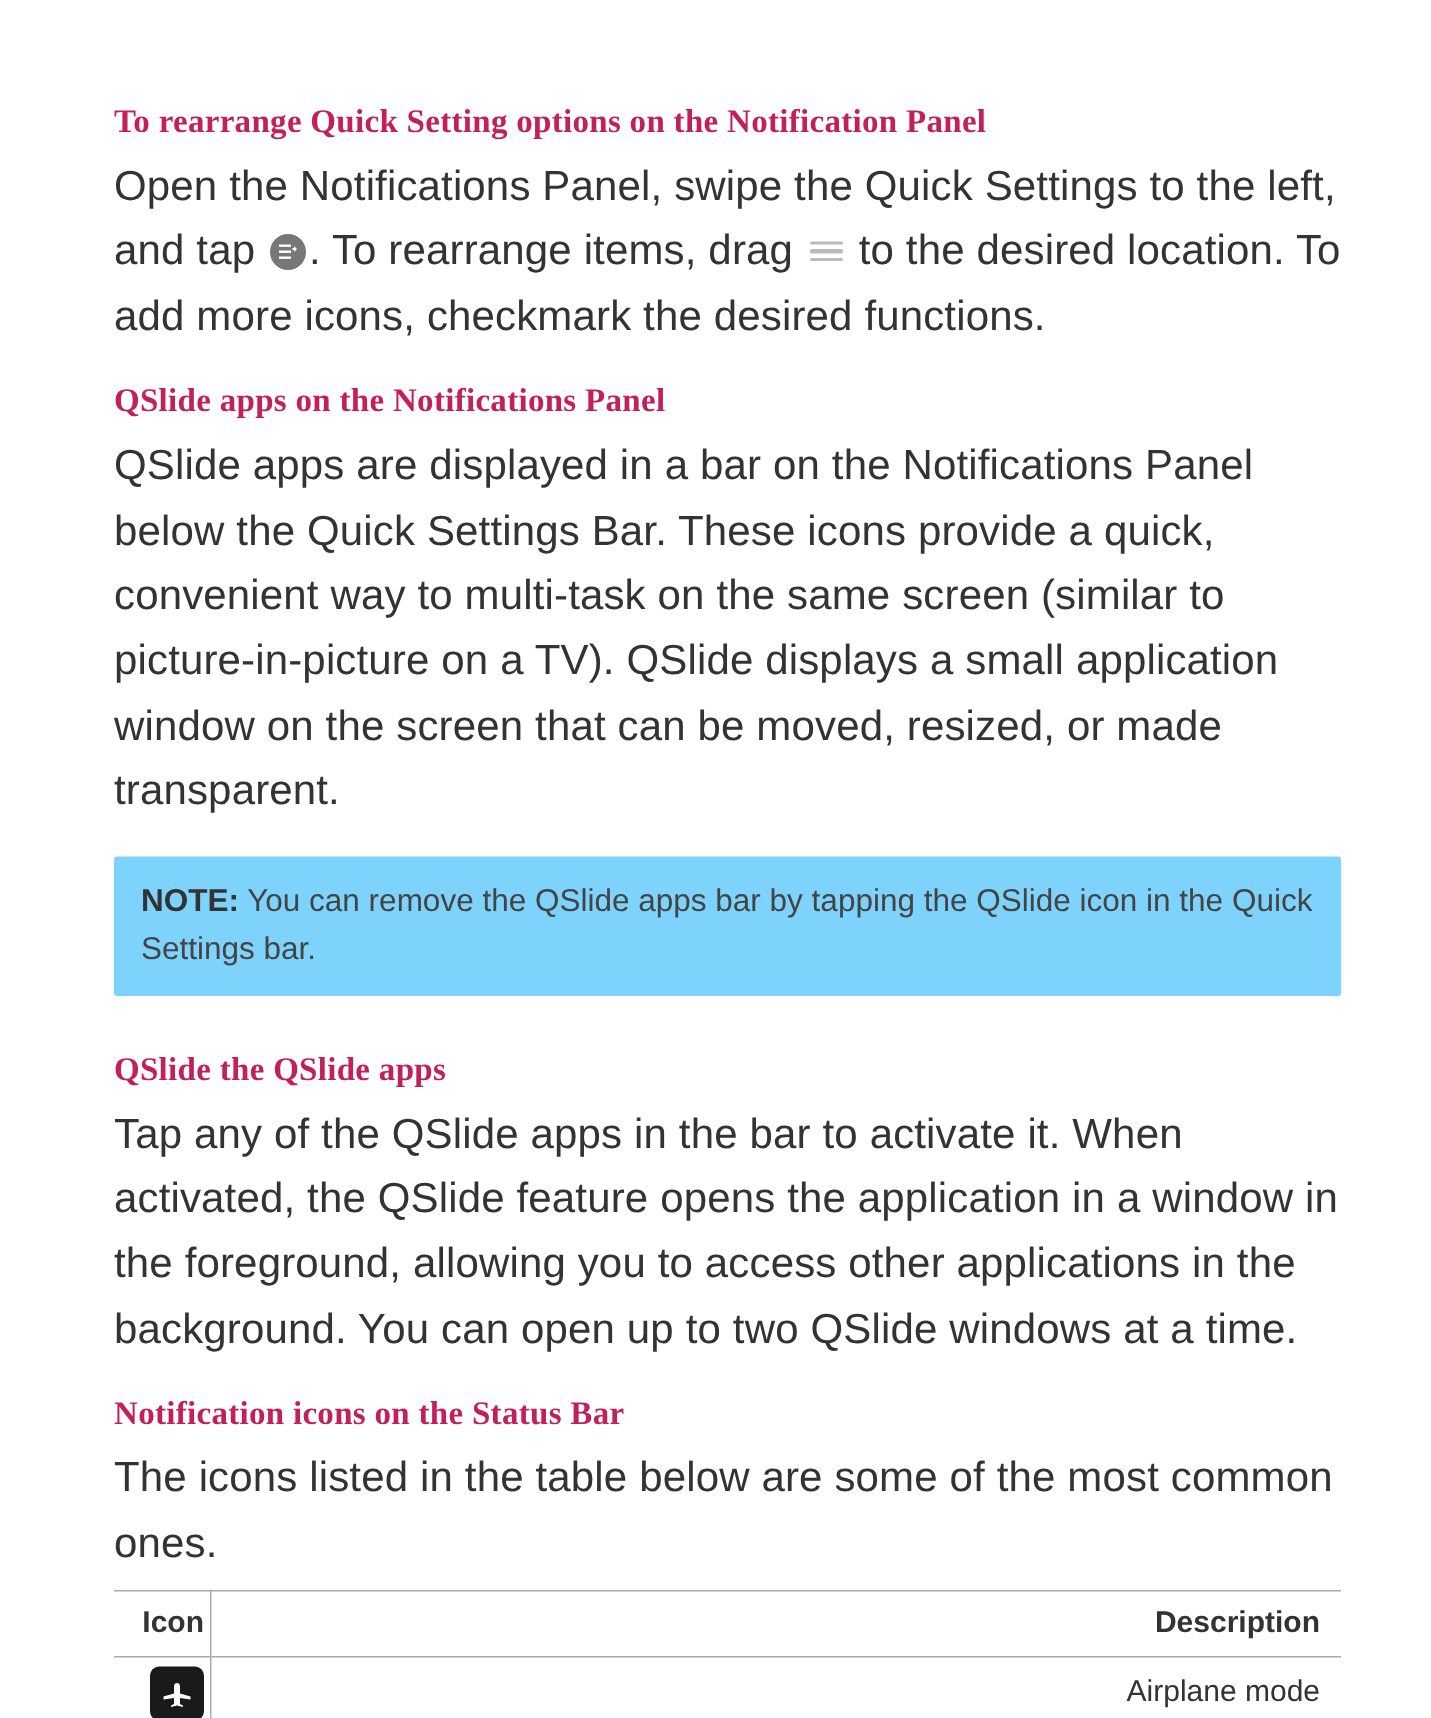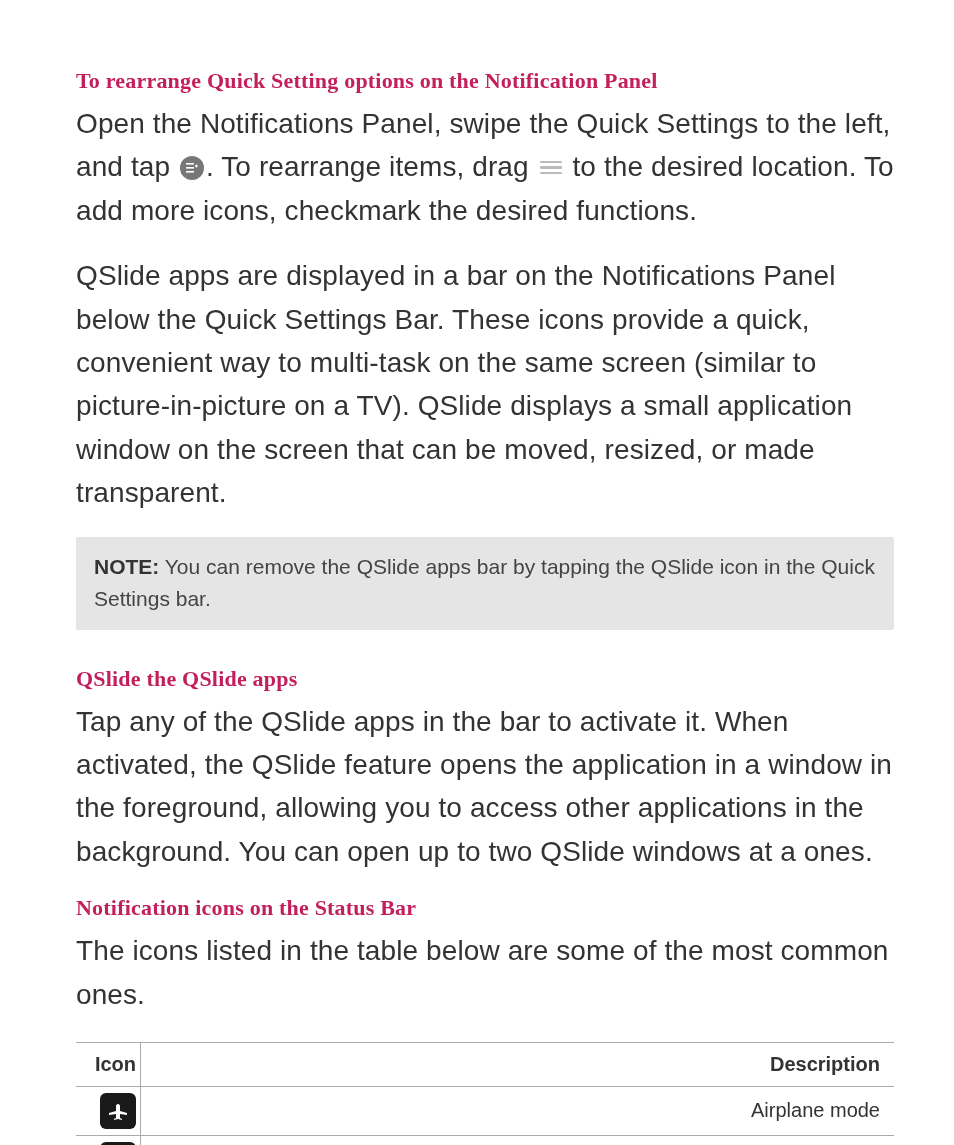--- a/index.html
+++ b/index.html
@@ -52,21 +52,21 @@
     margin: 0 3px 3px 3px;
   }
   .drag-icon span {
     display:block;
     width: 22px;
     height: 2.5px;
     background: #bbb;
     border-radius:1px;
   }
   .note {
-    background: #e5e5e5;
+    background: #7dd3fc;
     color: #444;
     font-size: 21px;
     line-height: 1.55;
     padding: 14px 18px;
     margin: 8px 0 36px 0;
     border-radius: 2px;
   }
   .note strong {
     color: #333;
     font-weight: bold;
@@ -138,31 +138,32 @@
           <rect x="2" y="11" width="8" height="1.6" fill="#fff"></rect>
           <path d="M12 4 L14 6 L12 8 L12 6.7 L11 6.7 L11 5.3 L12 5.3 Z" fill="#fff"></path>
         </svg>
       </span><span>. To rearrange items, drag </span><span class="drag-icon">
         <span></span>
         <span></span>
         <span></span>
       </span><span> to the desired location. To add more icons, checkmark the desired functions.</span>
   </p>
 
+  <h2 class="pink">QSlide apps on the Notifications Panel</h2>
   <p class="body">QSlide apps are displayed in a bar on the Notifications Panel below the Quick Settings Bar. These icons provide a quick, convenient way to multi-task on the same screen (similar to picture-in-picture on a TV). QSlide displays a small application window on the screen that can be moved, resized, or made transparent.</p>
 
   <div class="note">
     <strong>NOTE:</strong><span> You can remove the QSlide apps bar by tapping the QSlide icon in the Quick Settings bar.</span>
   </div>
 
   <h2 class="pink">QSlide the QSlide apps</h2>
-  <p class="body">Tap any of the QSlide apps in the bar to activate it. When activated, the QSlide feature opens the application in a window in the foreground, allowing you to access other applications in the background. You can open up to two QSlide windows at a ones.</p>
+  <p class="body">Tap any of the QSlide apps in the bar to activate it. When activated, the QSlide feature opens the application in a window in the foreground, allowing you to access other applications in the background. You can open up to two QSlide windows at a time.</p>
 
   <h2 class="pink">Notification icons on the Status Bar</h2>
-  <p class="body" style="margin-bottom:26px">The icons listed in the table below are some of the most common ones.</p>
+  <p class="body" style="margin-bottom:10px">The icons listed in the table below are some of the most common ones.</p>
 
   <table class="icons">
     <tbody>
         <tr>
       <th>Icon</th>
       <th>Description</th>
     </tr>
     <tr>
       <td>
         <span class="statusicon">

